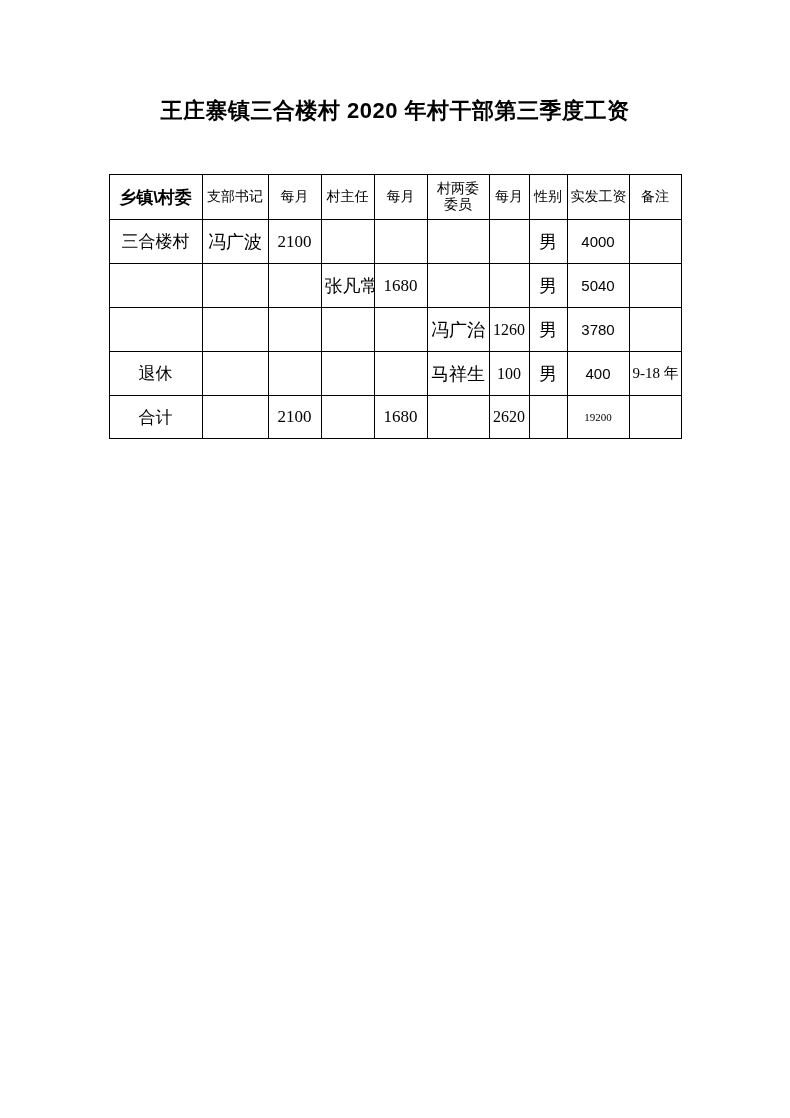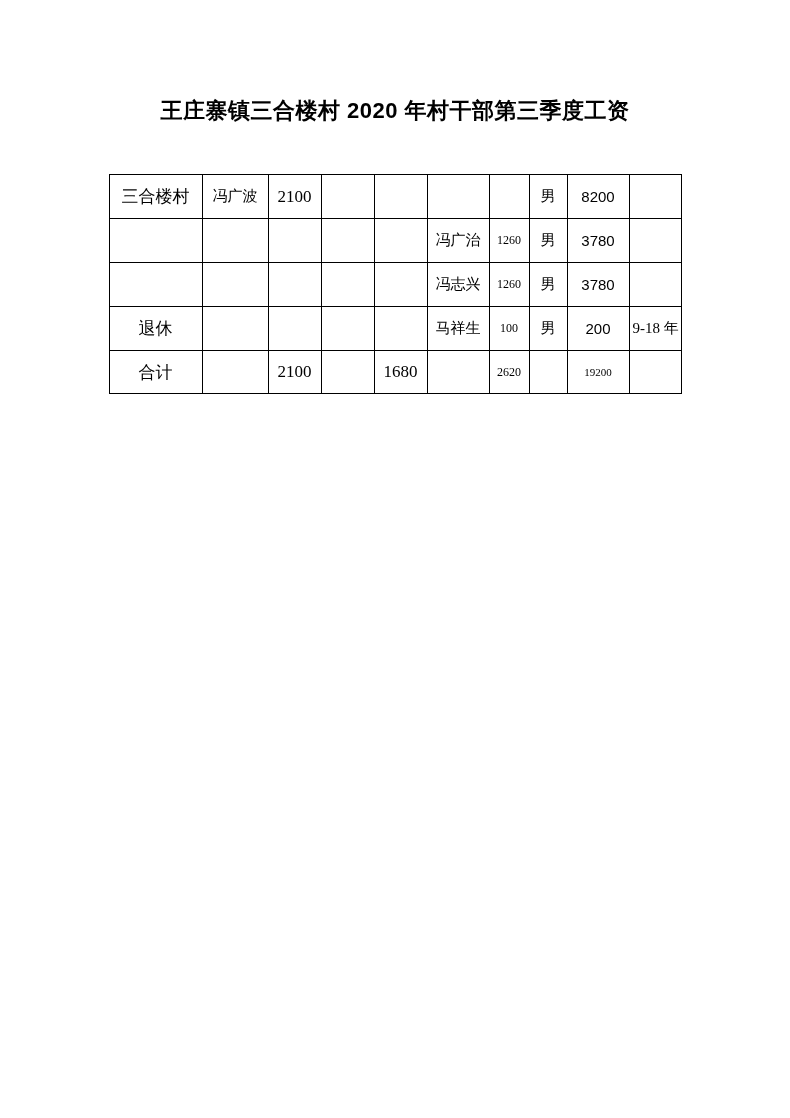--- a/index.html
+++ b/index.html
@@ -77,22 +77,22 @@
     font-size: 14px;
   }
   tr.header-row td.h-wrap {
     white-space: normal;
     line-height: 1.15;
     font-size: 14px;
   }
   tr.data-row td {
     height: 43px;
   }
-  td.name-cell { font-size: 15px; }
-  td.num-small { font-size: 12px; }
+  td.name-cell { font-size: 18px; }
+  td.num-small { font-size: 16px; }
   td.pay-bold {
     font-family: "Liberation Sans", "DejaVu Sans", sans-serif;
     font-weight: bold;
     font-size: 15px;
   }
   td.big-label { font-size: 17px; }
   td.amt { font-size: 17px; }
   td.note-small { font-size: 15px; }
   tr.total-row td { height: 42px; font-family: Liberation Serif, serif; }
   tr.total-row td.amt { font-size: 17px; }
@@ -115,71 +115,83 @@
           <col class="c2">
           <col class="c3">
           <col class="c4">
         <col class="c5">
           <col class="c6">
           <col class="c7">
           <col class="c8">
           <col class="c9">
       </colgroup>
       <tbody>
+        <tr class="header-row">
+          <td class="h-bold">乡镇\村委</td>
+          <td class="h-small">支部书记</td>
+          <td class="h-small">每月</td>
+          <td class="h-small">村主任</td>
+          <td class="h-small">每月</td>
+          <td class="h-wrap">村两委委员</td>
+          <td class="h-small">每月</td>
+          <td class="h-small">性别</td>
+          <td class="h-small">实发工资</td>
+          <td class="h-small">备注</td>
+        </tr>
 
         <tr class="data-row">
           <td class="big-label">三合楼村</td>
           <td class="name-cell">冯广波</td>
           <td class="amt">2100</td>
           <td class="name-cell"></td>
           <td class="amt"></td>
           <td class="name-cell"></td>
           <td class="num-small"></td>
           <td class="name-cell">男</td>
-          <td class="pay-bold">8200</td>
-          <td class="note-small"></td>
-        </tr>
-
+          <td class="pay-bold">4000</td>
+          <td class="note-small"></td>
+        </tr>
+
+        <tr class="data-row">
+          <td class="big-label"></td>
+          <td class="name-cell"></td>
+          <td class="amt"></td>
+          <td class="name-cell">张凡常</td>
+          <td class="amt">1680</td>
+          <td class="name-cell"></td>
+          <td class="num-small"></td>
+          <td class="name-cell">男</td>
+          <td class="pay-bold">5040</td>
+          <td class="note-small"></td>
+        </tr>
 
         <tr class="data-row">
           <td class="big-label"></td>
           <td class="name-cell"></td>
           <td class="amt"></td>
           <td class="name-cell"></td>
           <td class="amt"></td>
           <td class="name-cell">冯广治</td>
           <td class="num-small">1260</td>
           <td class="name-cell">男</td>
           <td class="pay-bold">3780</td>
           <td class="note-small"></td>
         </tr>
 
-        <tr class="data-row">
-          <td class="big-label"></td>
-          <td class="name-cell"></td>
-          <td class="amt"></td>
-          <td class="name-cell"></td>
-          <td class="amt"></td>
-          <td class="name-cell">冯志兴</td>
-          <td class="num-small">1260</td>
-          <td class="name-cell">男</td>
-          <td class="pay-bold">3780</td>
-          <td class="note-small"></td>
-        </tr>
 
         <tr class="data-row">
           <td class="big-label">退休</td>
           <td class="name-cell"></td>
           <td class="amt"></td>
           <td class="name-cell"></td>
           <td class="amt"></td>
           <td class="name-cell">马祥生</td>
           <td class="num-small">100</td>
           <td class="name-cell">男</td>
-          <td class="pay-bold">200</td>
+          <td class="pay-bold">400</td>
           <td class="note-small">9-18 年</td>
         </tr>
 
         <tr class="total-row">
           <td class="big-label">合计</td>
           <td class="name-cell"></td>
           <td class="amt">2100</td>
           <td class="name-cell"></td>
           <td class="amt">1680</td>
           <td class="name-cell"></td>

